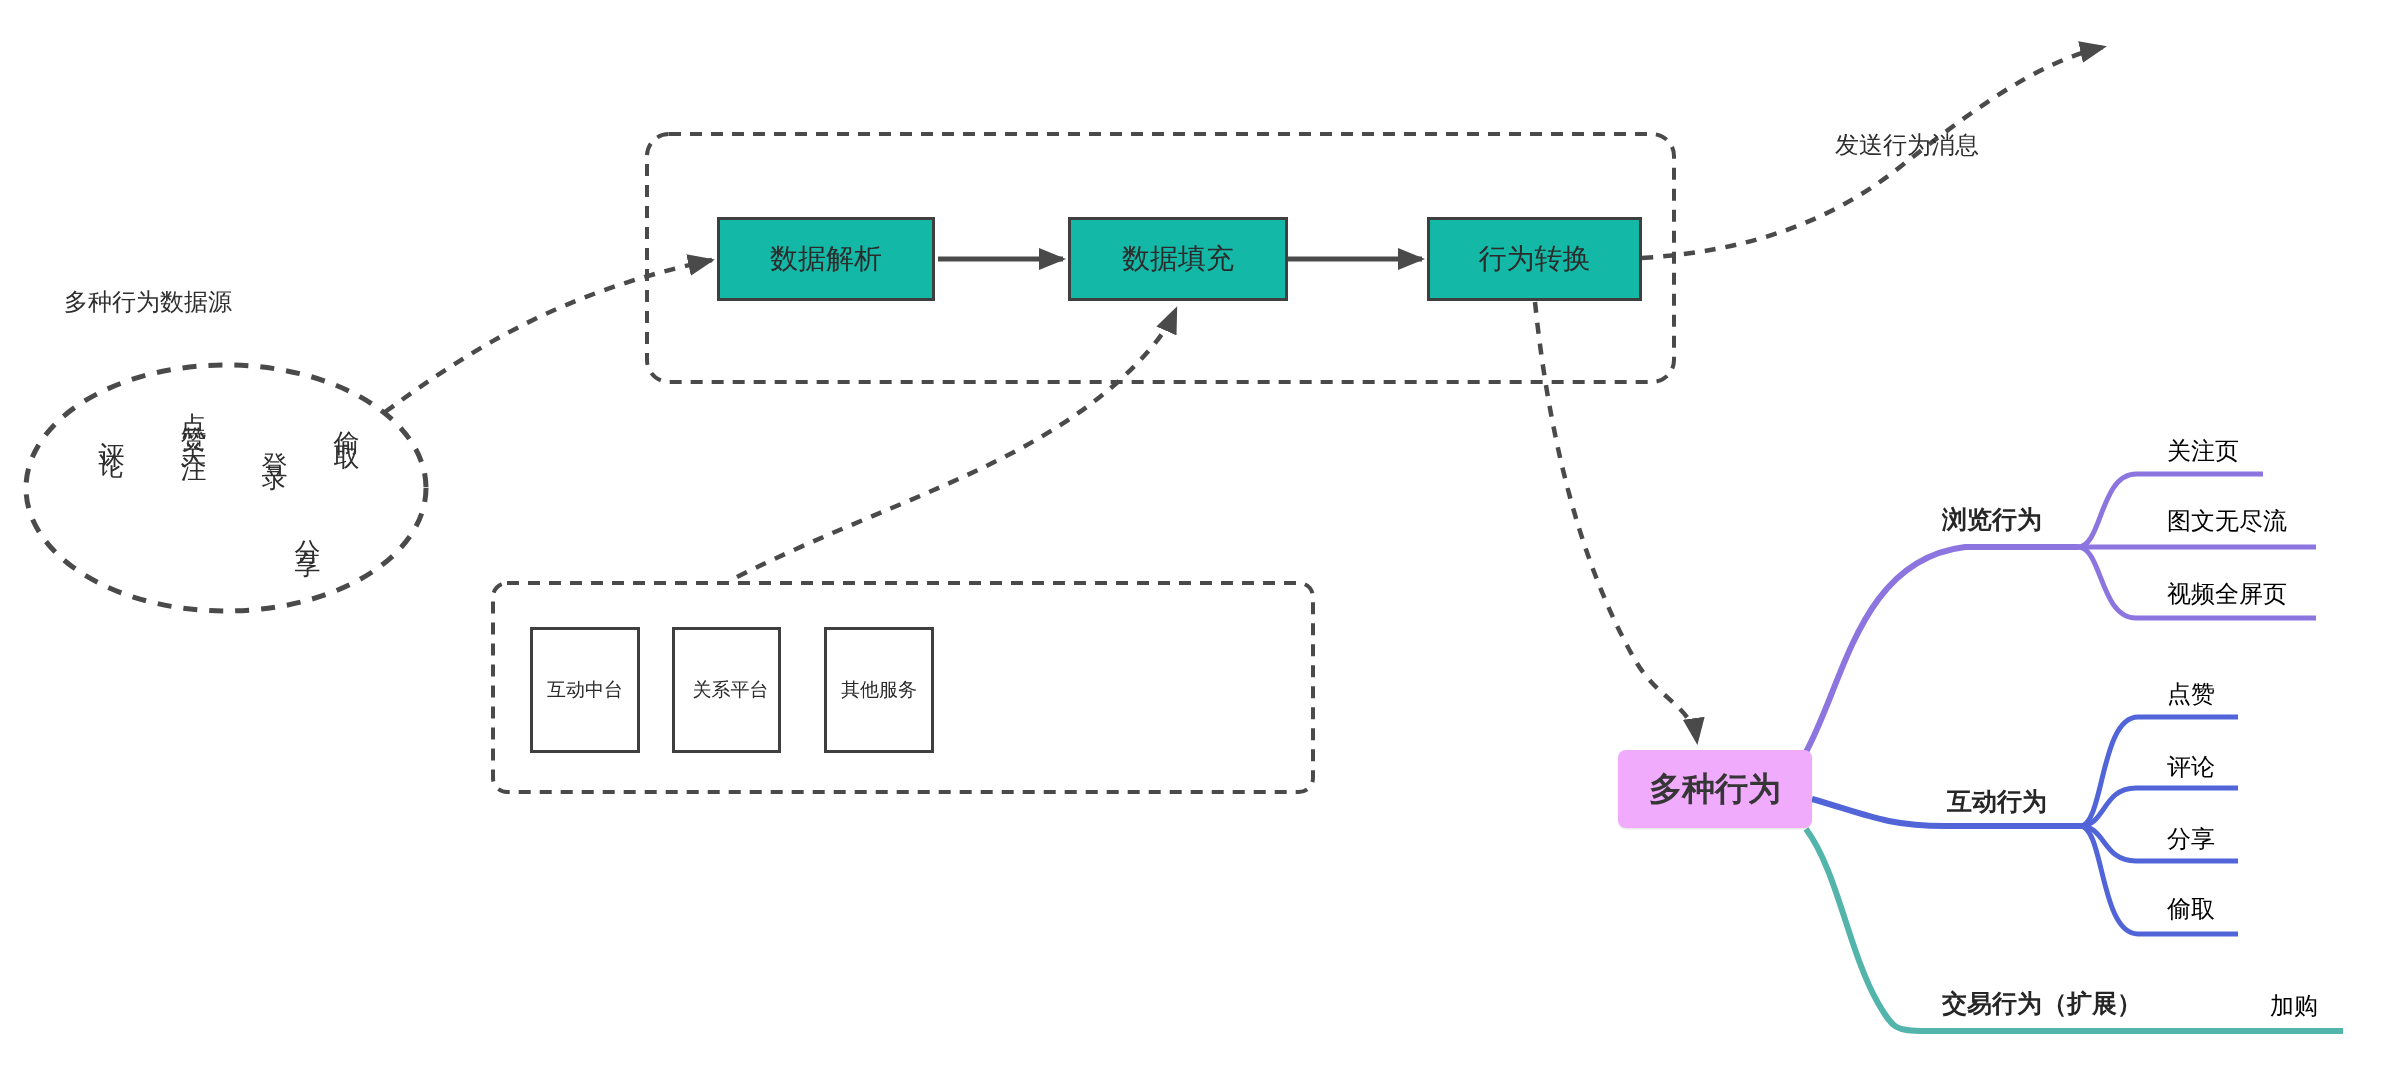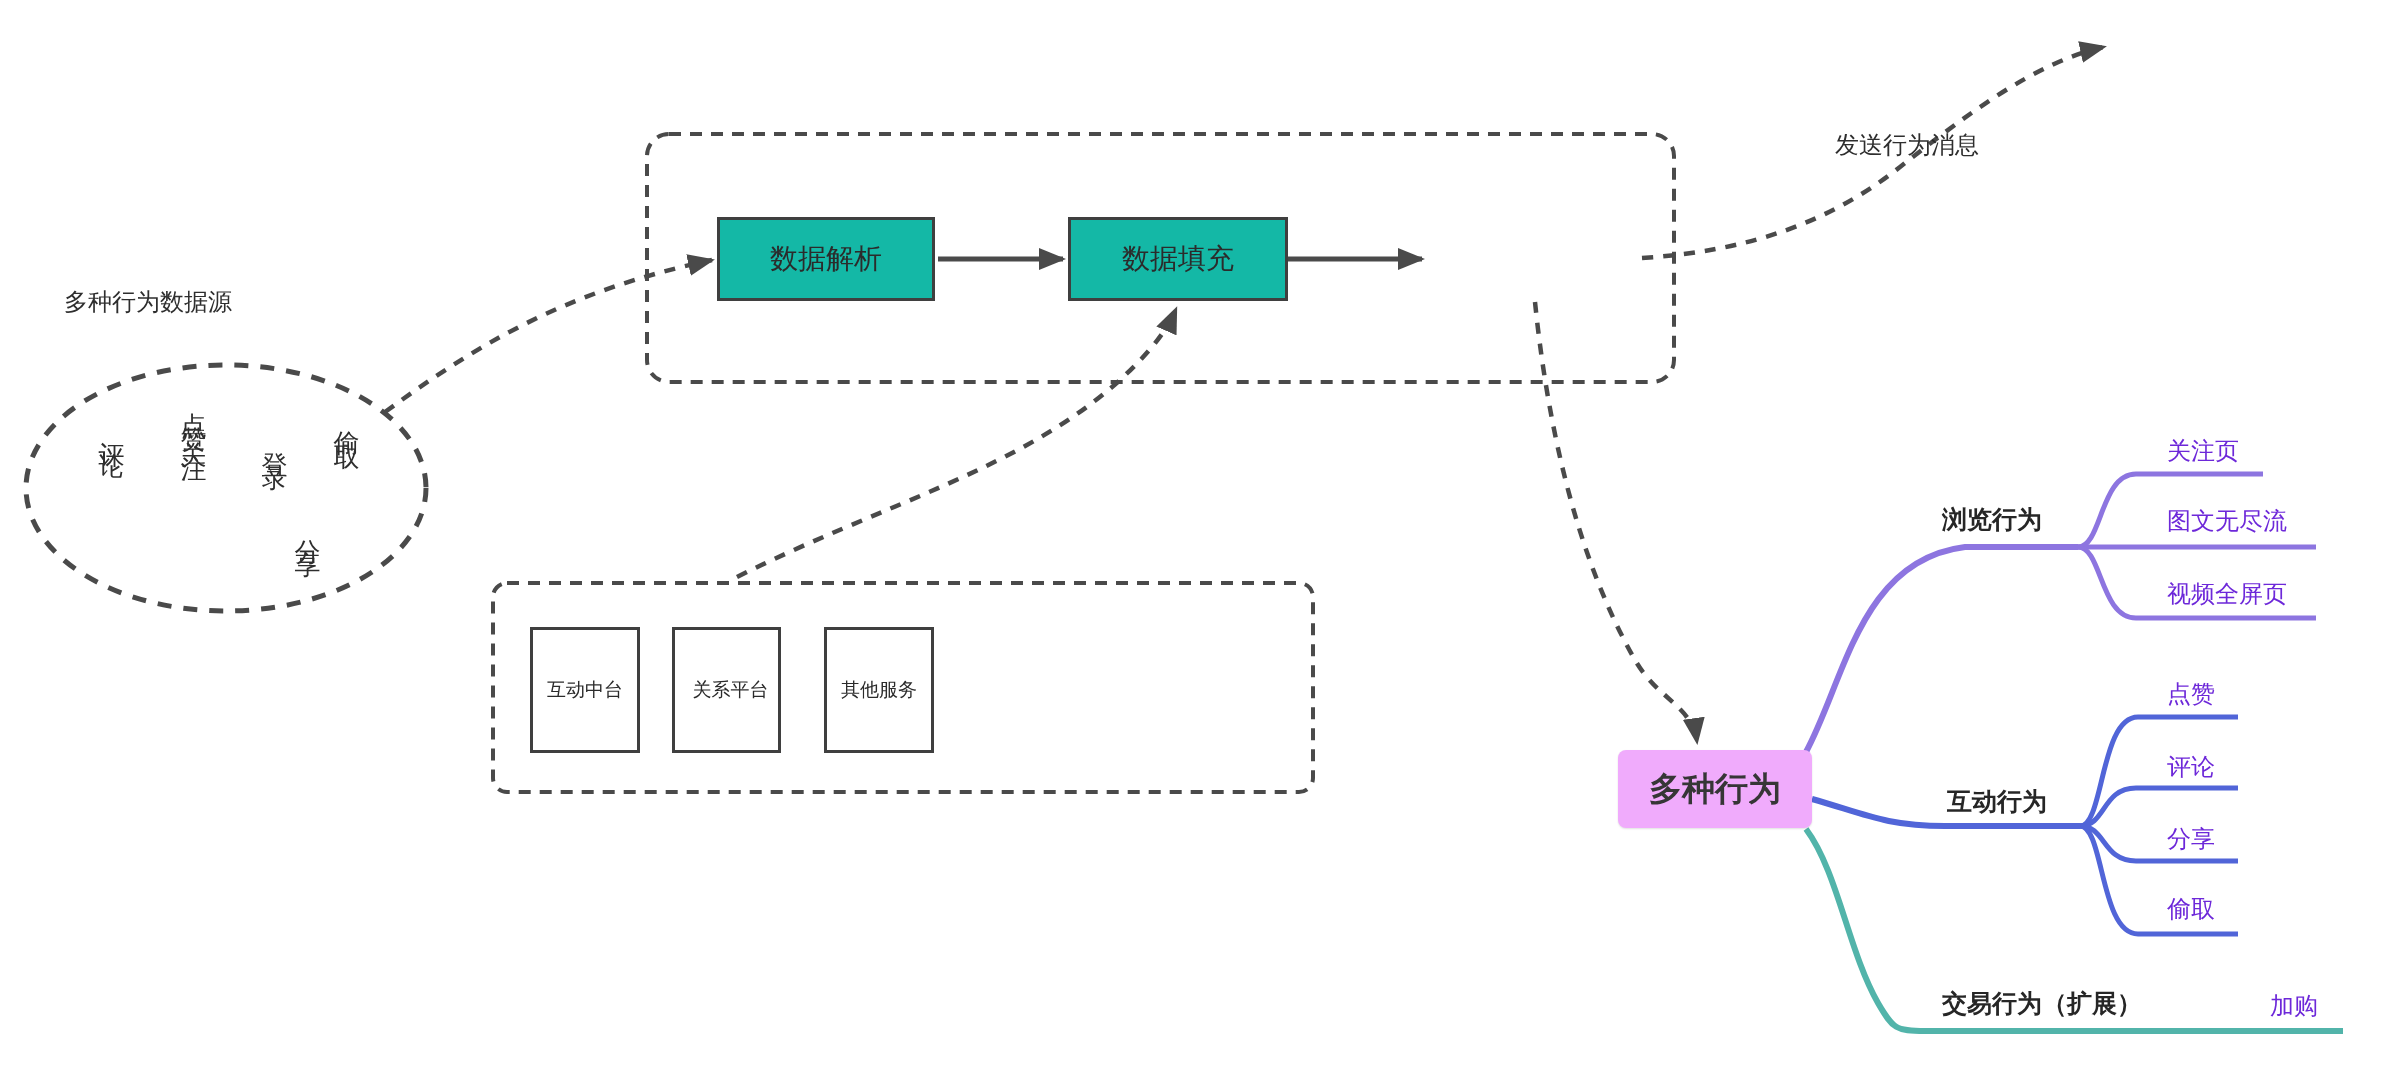--- a/index.html
+++ b/index.html
@@ -40,21 +40,21 @@
   
   .rootnode{
     position:absolute;left:1618px;top:750px;width:194px;height:78px;border-radius:8px;
     background:#f0abfc;display:flex;align-items:center;justify-content:center;
     font-size:33px;font-weight:bold;color:#363636;box-shadow:0 1px 2px rgba(0,0,0,0.12);
   }
   .branch-label{font-weight:bold;font-size:25px;color:#262626;}
   .bl-liulan{left:1942px;top:503px;}
   .bl-hudong{left:1947px;top:785px;}
   .bl-jiaoyi{left:1942px;top:987px;}
-  .leaf-label{font-size:24px;color:#6d28d9;}
+  .leaf-label{font-size:24px;color:#000000;}
   .lf-guanzhuye  {left:2167px;top:435px;}
   .lf-tuwen      {left:2167px;top:505px;}
   .lf-shipin     {left:2167px;top:578px;}
   .lf-dianzan    {left:2167px;top:678px;}
   .lf-pinglun    {left:2167px;top:751px;}
   .lf-fenxiang   {left:2167px;top:823px;}
   .lf-touqu      {left:2167px;top:893px;}
   .lf-jiagou     {left:2270px;top:990px;}
 </style>
 </head>
@@ -102,20 +102,21 @@
 
   <div class="lbl src-title">多种行为数据源</div>
   <div class="vtext v-pinglun">评论</div>
   <div class="vtext v-dianzan">点赞关注</div>
   <div class="vtext v-denglu">登录</div>
   <div class="vtext v-fenxiang">分享</div>
   <div class="vtext v-touqu">偷取</div>
 
   <div class="pbox pbox1">数据解析</div>
   <div class="pbox pbox2">数据填充</div>
+  <div class="pbox pbox3">行为转换</div>
 
   <div class="lbl send-label">发送行为消息</div>
 
   <div class="sbox sbox1">互动中台</div>
   <div class="sbox sbox2">关系平台</div>
   <div class="sbox sbox3">其他服务</div>
 
   <div class="rootnode">多种行为</div>
 
   <div class="lbl branch-label bl-liulan">浏览行为</div>

